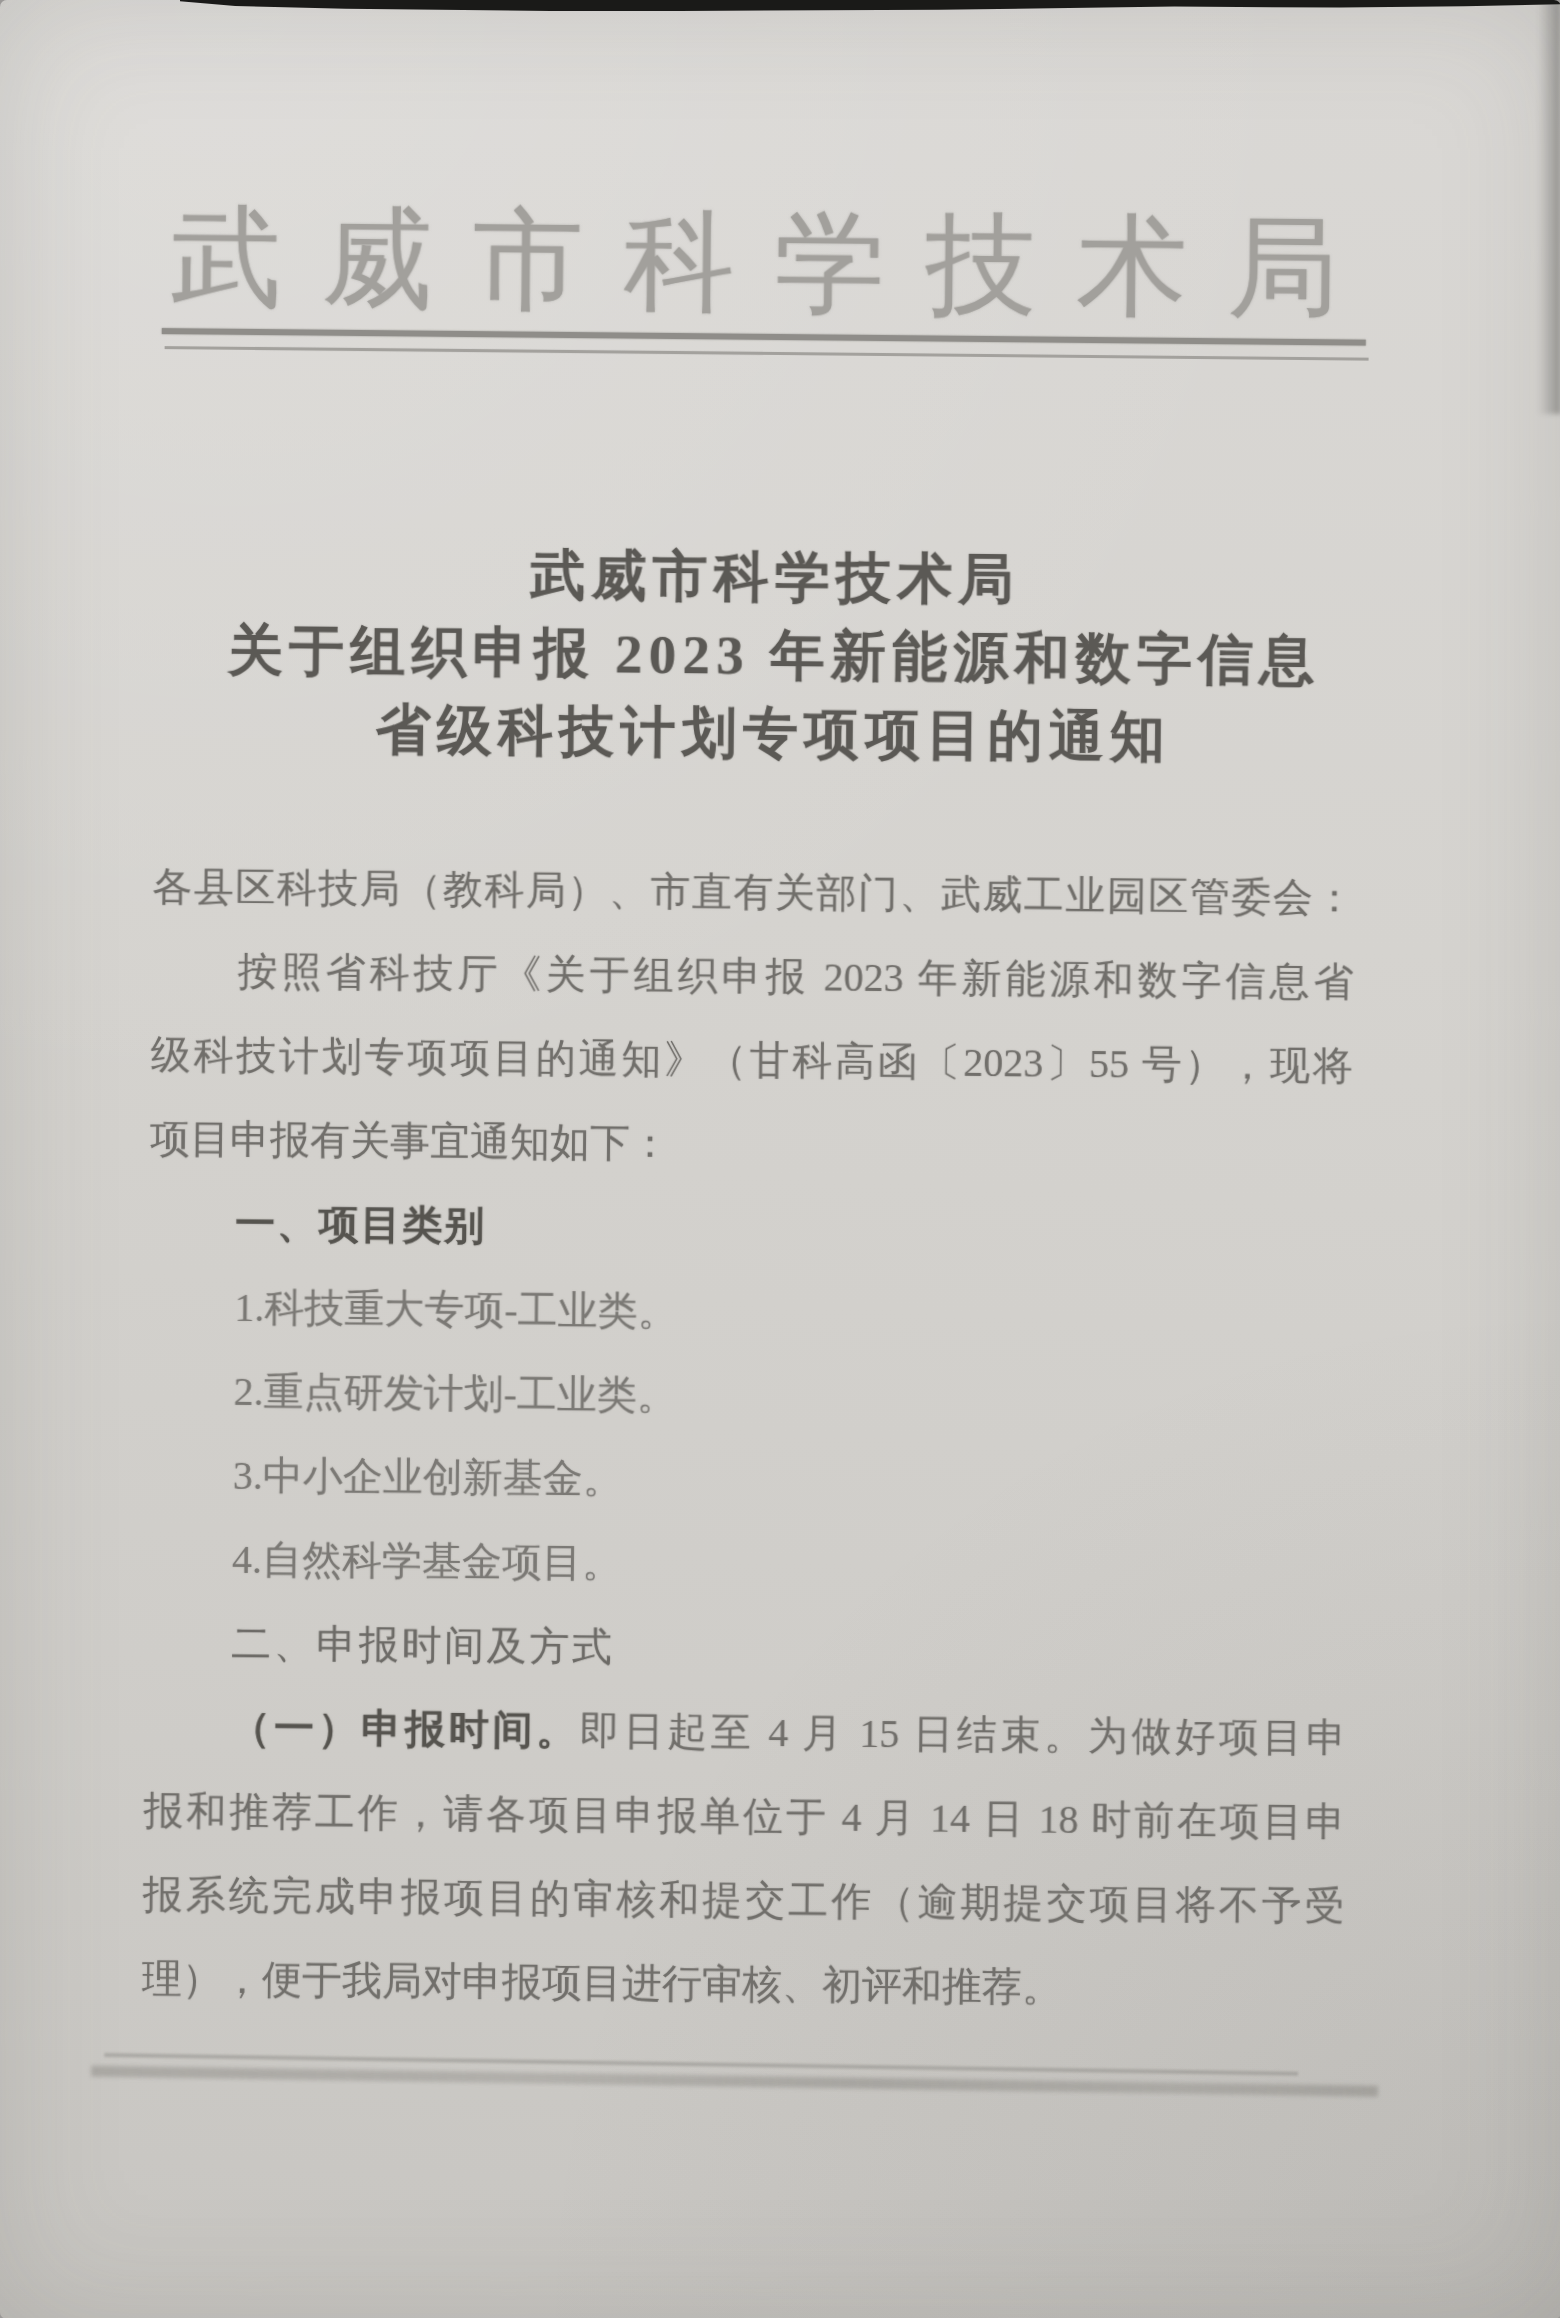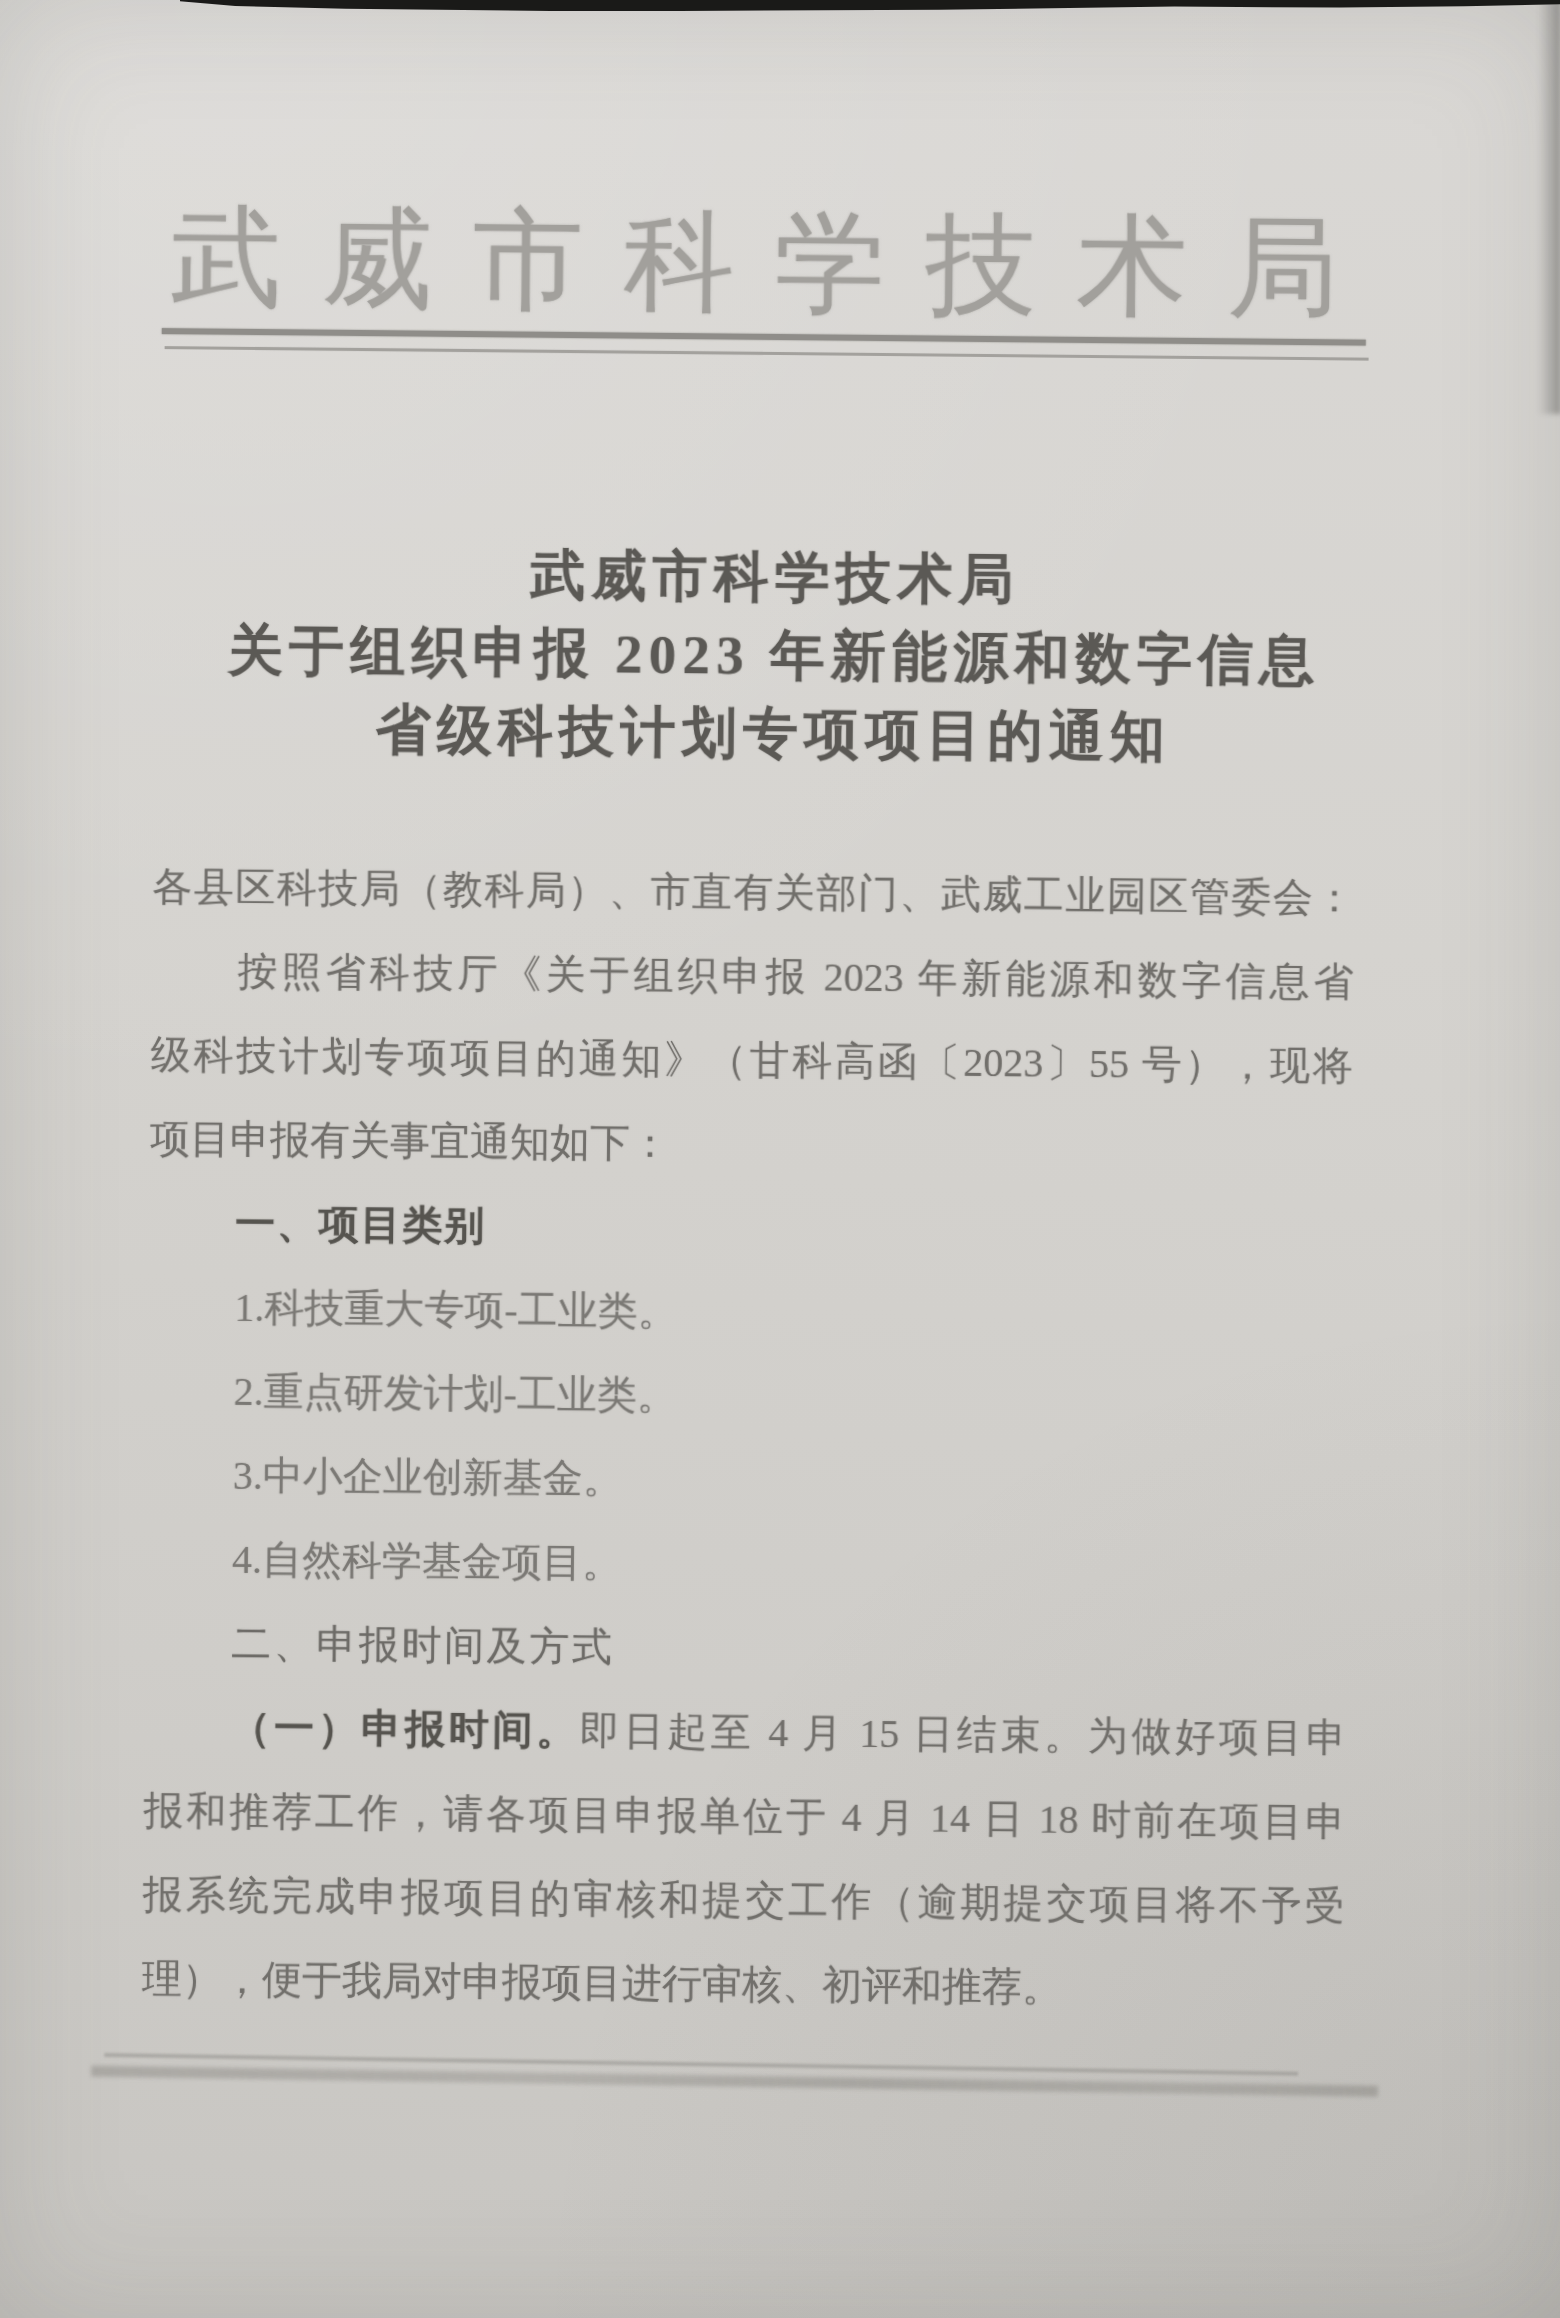--- a/index.html
+++ b/index.html
@@ -7,20 +7,21 @@
     position:relative;
     width:1561px;height:2319px;
     margin:0 auto;
     overflow:hidden;
     font-family:"Liberation Serif","DejaVu Serif",serif;
     background:
       radial-gradient(130% 90% at 15% 0%, rgba(255,255,255,0.15), rgba(255,255,255,0) 55%),
       radial-gradient(120% 80% at 100% 100%, rgba(70,68,64,0.10), rgba(70,68,64,0) 55%),
       linear-gradient(183deg,#dad8d5 0%,#d5d3cf 40%,#cfcdc9 72%,#c7c5c1 100%);
     box-shadow:inset 0 0 123px rgba(90,88,84,0.18);
+    border-radius:7px;
   }
   
   .top-edge{
     position:absolute;top:0;left:180px;right:0;height:11.4px;
     background:#1a1a18;
     clip-path:polygon(0 0,100% 0,100% 38%,93% 55%,84% 66%,72% 58%,55% 86%,30% 100%,12% 76%,4% 52%,0 12%);
     filter:blur(0.4px);
     z-index:5;
   }
   .right-shade{

